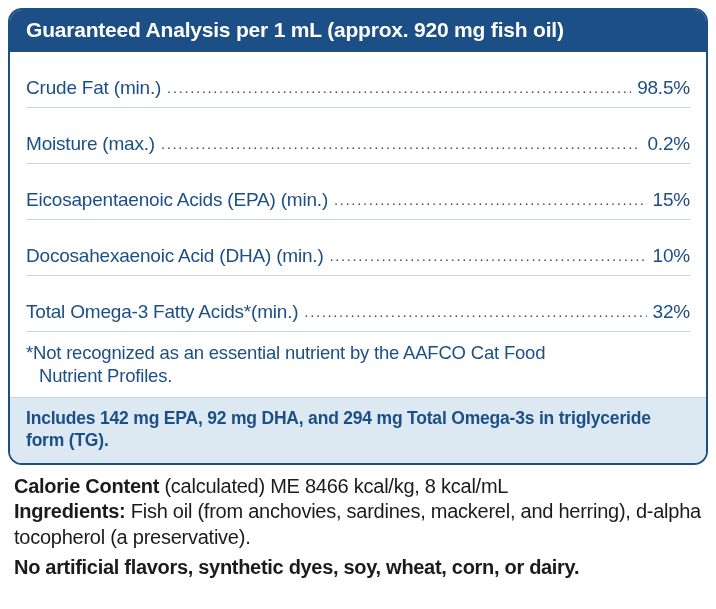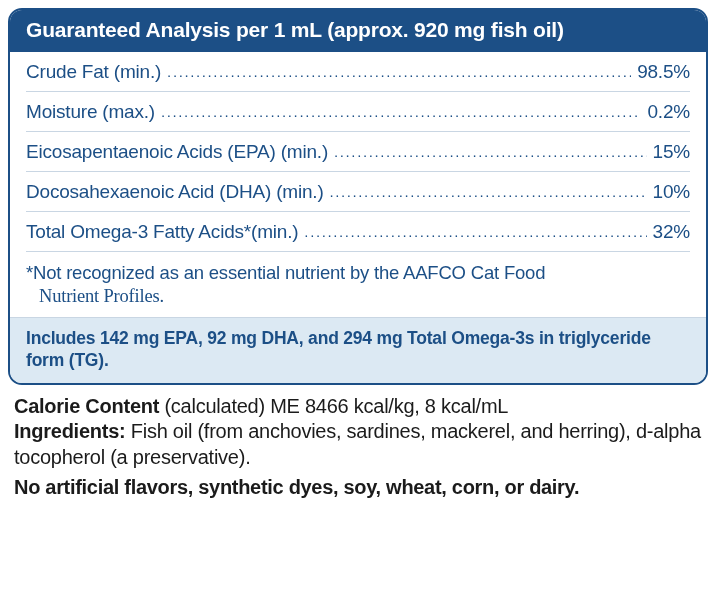--- a/index.html
+++ b/index.html
@@ -63,34 +63,34 @@
     white-space: nowrap;
     color: #1c4f86;
     font-size: 15px;
     letter-spacing: 1.6px;
     position: relative;
     bottom: 1px;
   }
   .ga-row .val {
     flex: 0 0 auto;
     text-align: right;
+    margin-top: 16px;
   }
 
   .ga-note {
     padding: 10px 27px 10px 16px;
     color: #1c4f86;
     font-size: 18.5px;
     line-height: 1.22;
     letter-spacing: -0.2px;
     border-bottom: 1px solid #c9d6e3;
   }
   .ga-note .ind {
     display: block;
     padding-left: 13px;
-    font-family: Liberation Serif, serif;
   }
 
   .ga-footer {
     background: #dce9f3;
     padding: 10px 16px 12px 16px;
     color: #1c4f86;
     font-size: 17.5px;
     line-height: 1.22;
     letter-spacing: -0.2px;
     font-weight: bold;

